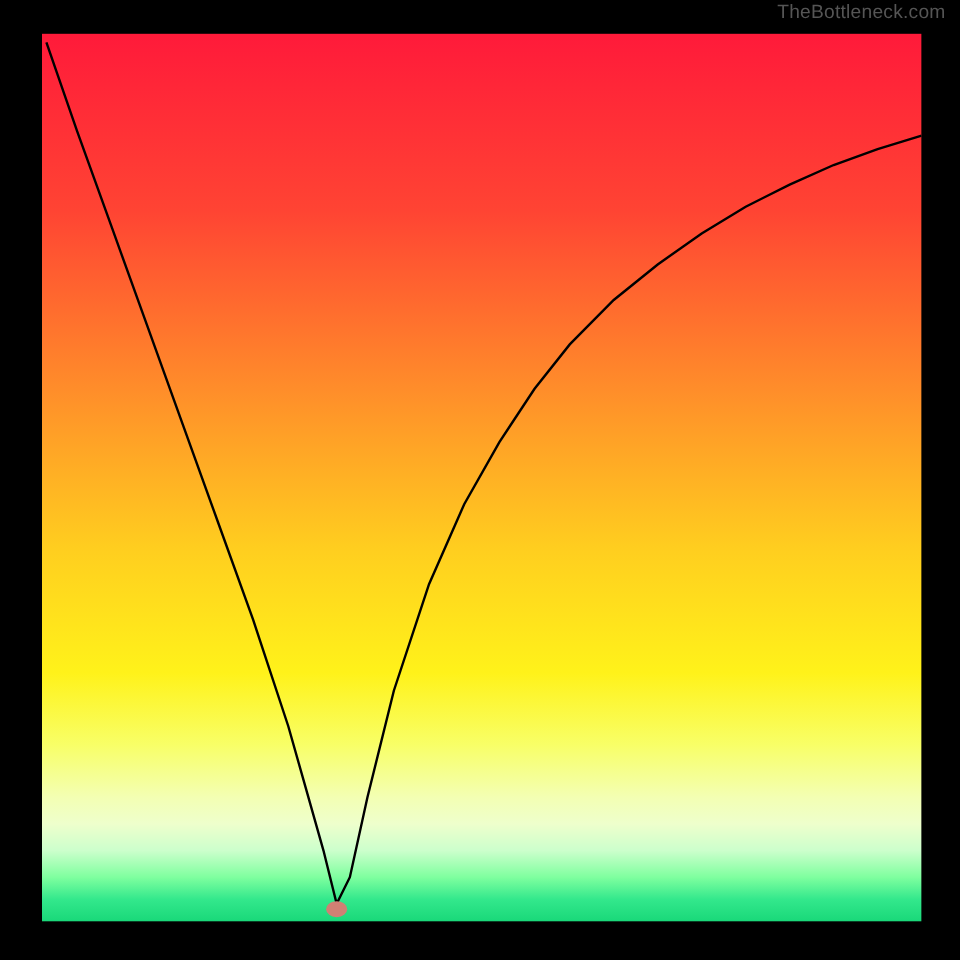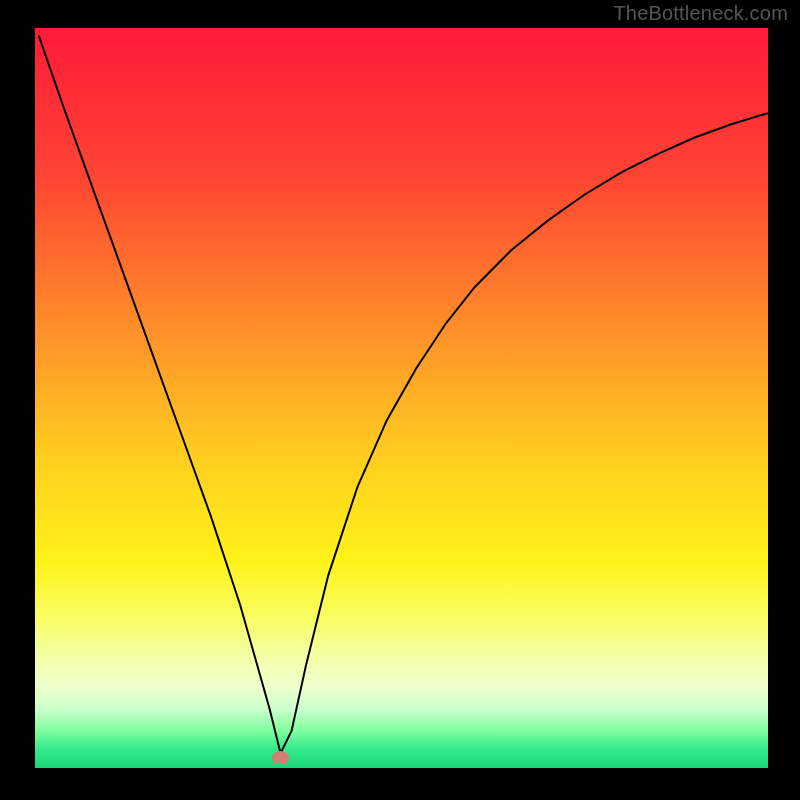--- a/index.html
+++ b/index.html
@@ -9,21 +9,21 @@
     height: 800px;
     background: #000000;
     font-family: Arial, Helvetica, sans-serif;
     overflow: hidden;
   }
   .watermark {
     position: absolute;
     top: 2px;
     right: 12px;
     color: #555555;
-    font-size: 20px;
+    font-size: 16px;
     font-weight: 400;
     letter-spacing: 0.2px;
     z-index: 10;
   }
   .plot-frame {
     position: absolute;
     left: 35px;
     top: 28px;
     width: 733px;
     height: 740px;

